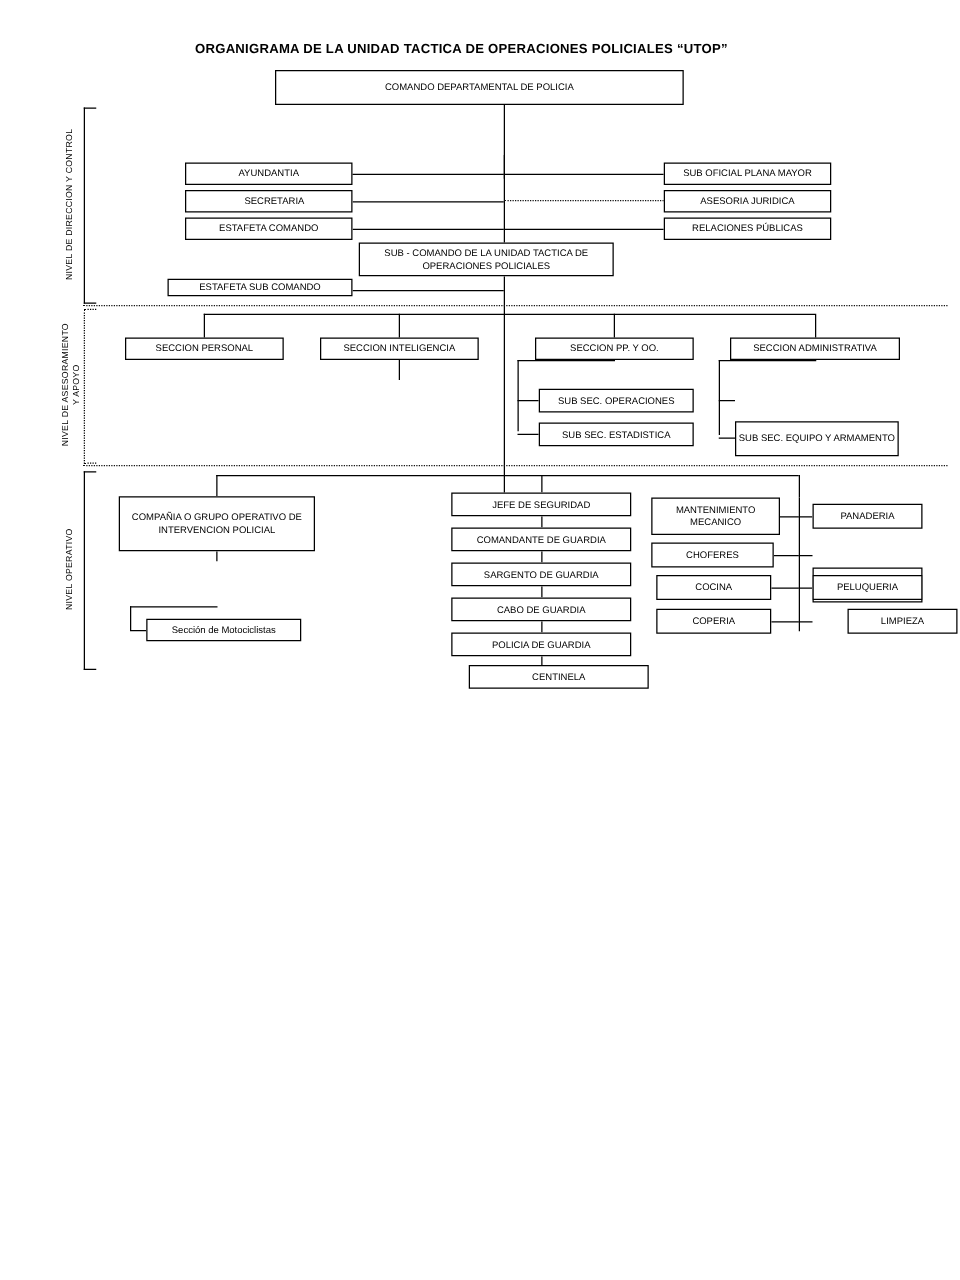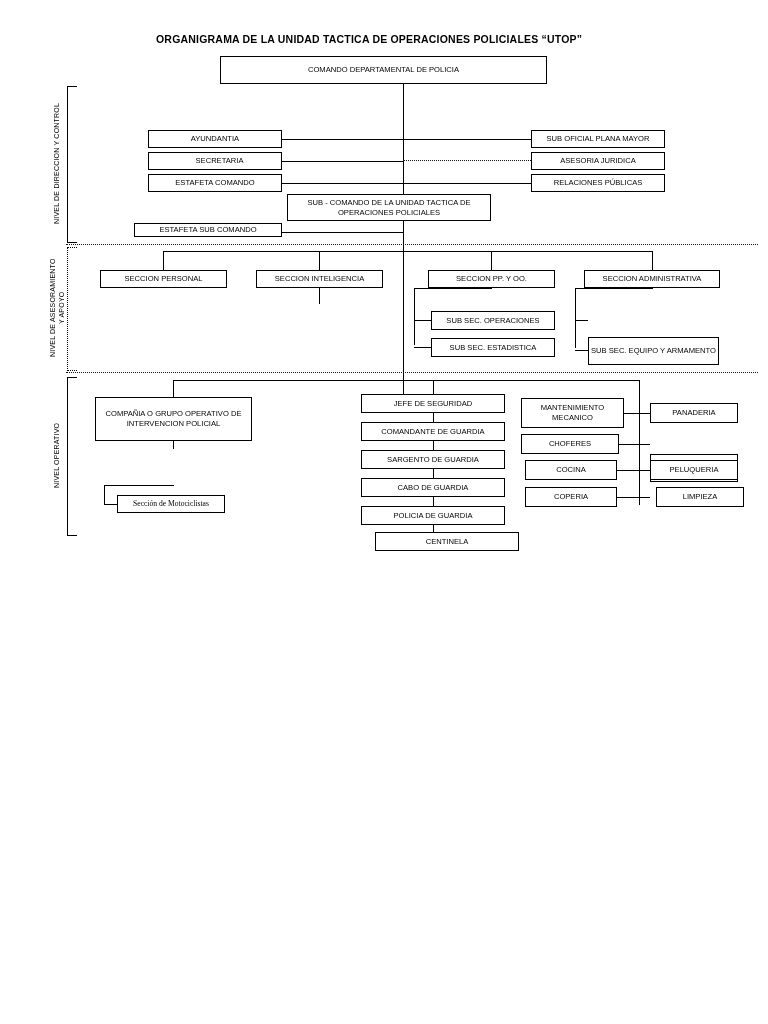--- a/index.html
+++ b/index.html
@@ -146,21 +146,21 @@
   <div class="ln vln" style="left:433px;top:380px;height:14px;"></div>
   <div class="ln vln" style="left:639px;top:380px;height:18px;"></div>
 
   <div class="box" style="left:95px;top:397px;width:157px;height:44px;">
     <span>COMPAÑIA O GRUPO OPERATIVO DE INTERVENCION POLICIAL</span>
   </div>
   <div class="ln vln" style="left:173px;top:441px;height:8px;"></div>
   <div class="ln vln" style="left:104px;top:485px;height:19px;"></div>
   <div class="ln hln" style="left:104px;top:485px;width:70px;"></div>
   <div class="ln hln" style="left:104px;top:504px;width:13px;"></div>
-  <div class="box" style="left:117px;top:495px;width:108px;height:18px;font-family:Liberation Serif, serif;">
+  <div class="box" style="left:117px;top:495px;width:124px;height:18px;">
     <span>Sección de Motociclistas</span>
   </div>
 
   <div class="box" style="left:361px;top:394px;width:144px;height:19px;">
     <span>JEFE DE SEGURIDAD</span>
   </div>
   <div class="ln vln" style="left:433px;top:413px;height:9px;"></div>
   <div class="box" style="left:361px;top:422px;width:144px;height:19px;">
     <span>COMANDANTE DE GUARDIA</span>
   </div>
@@ -207,17 +207,17 @@
 
   <div class="box" style="left:650px;top:403px;width:88px;height:20px;">
     <span>PANADERIA</span>
   </div>
   <div class="box" style="left:650px;top:454px;width:88px;height:28px;">
     <span>SASTRERIA</span>
   </div>
   <div class="box" style="left:650px;top:460px;width:88px;height:20px;">
     <span>PELUQUERIA</span>
   </div>
-  <div class="box" style="left:656px;top:487px;width:88px;height:20px;">
+  <div class="box" style="left:678px;top:487px;width:88px;height:20px;">
     <span>LIMPIEZA</span>
   </div>
 
 </div>
 
 </body></html>

